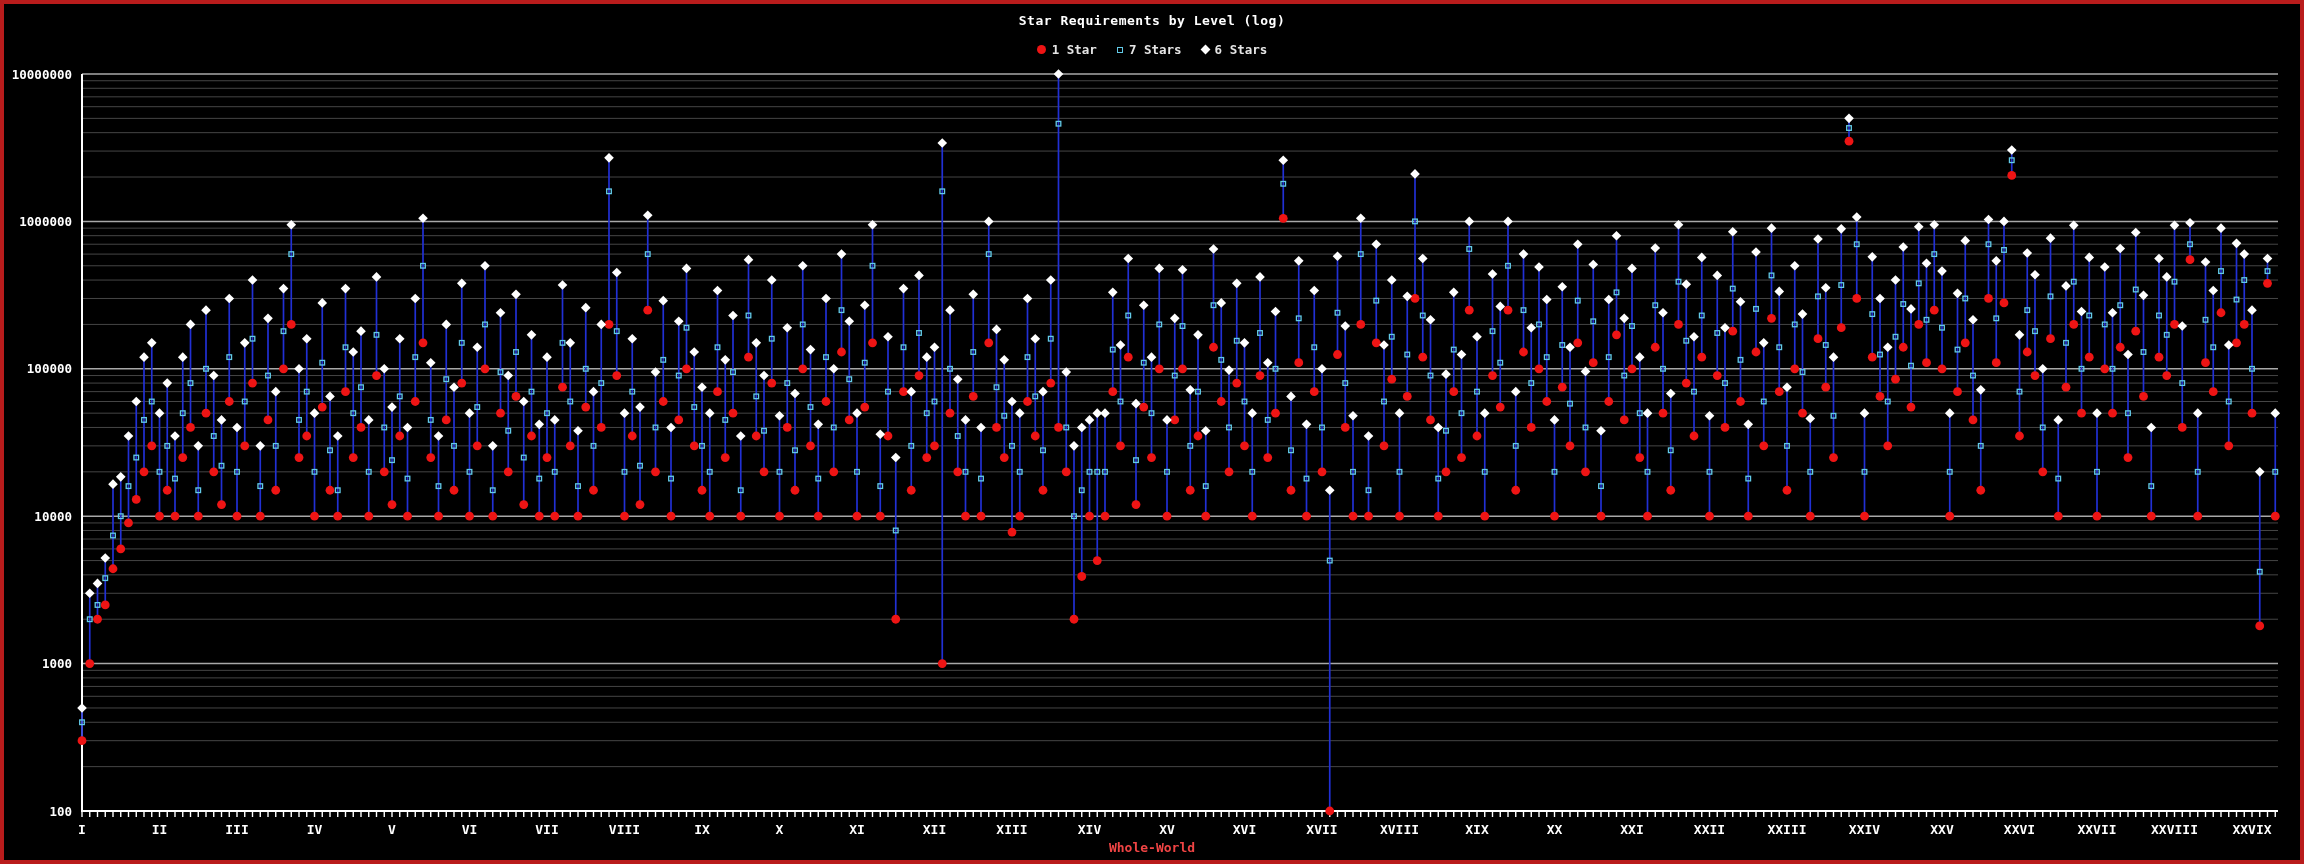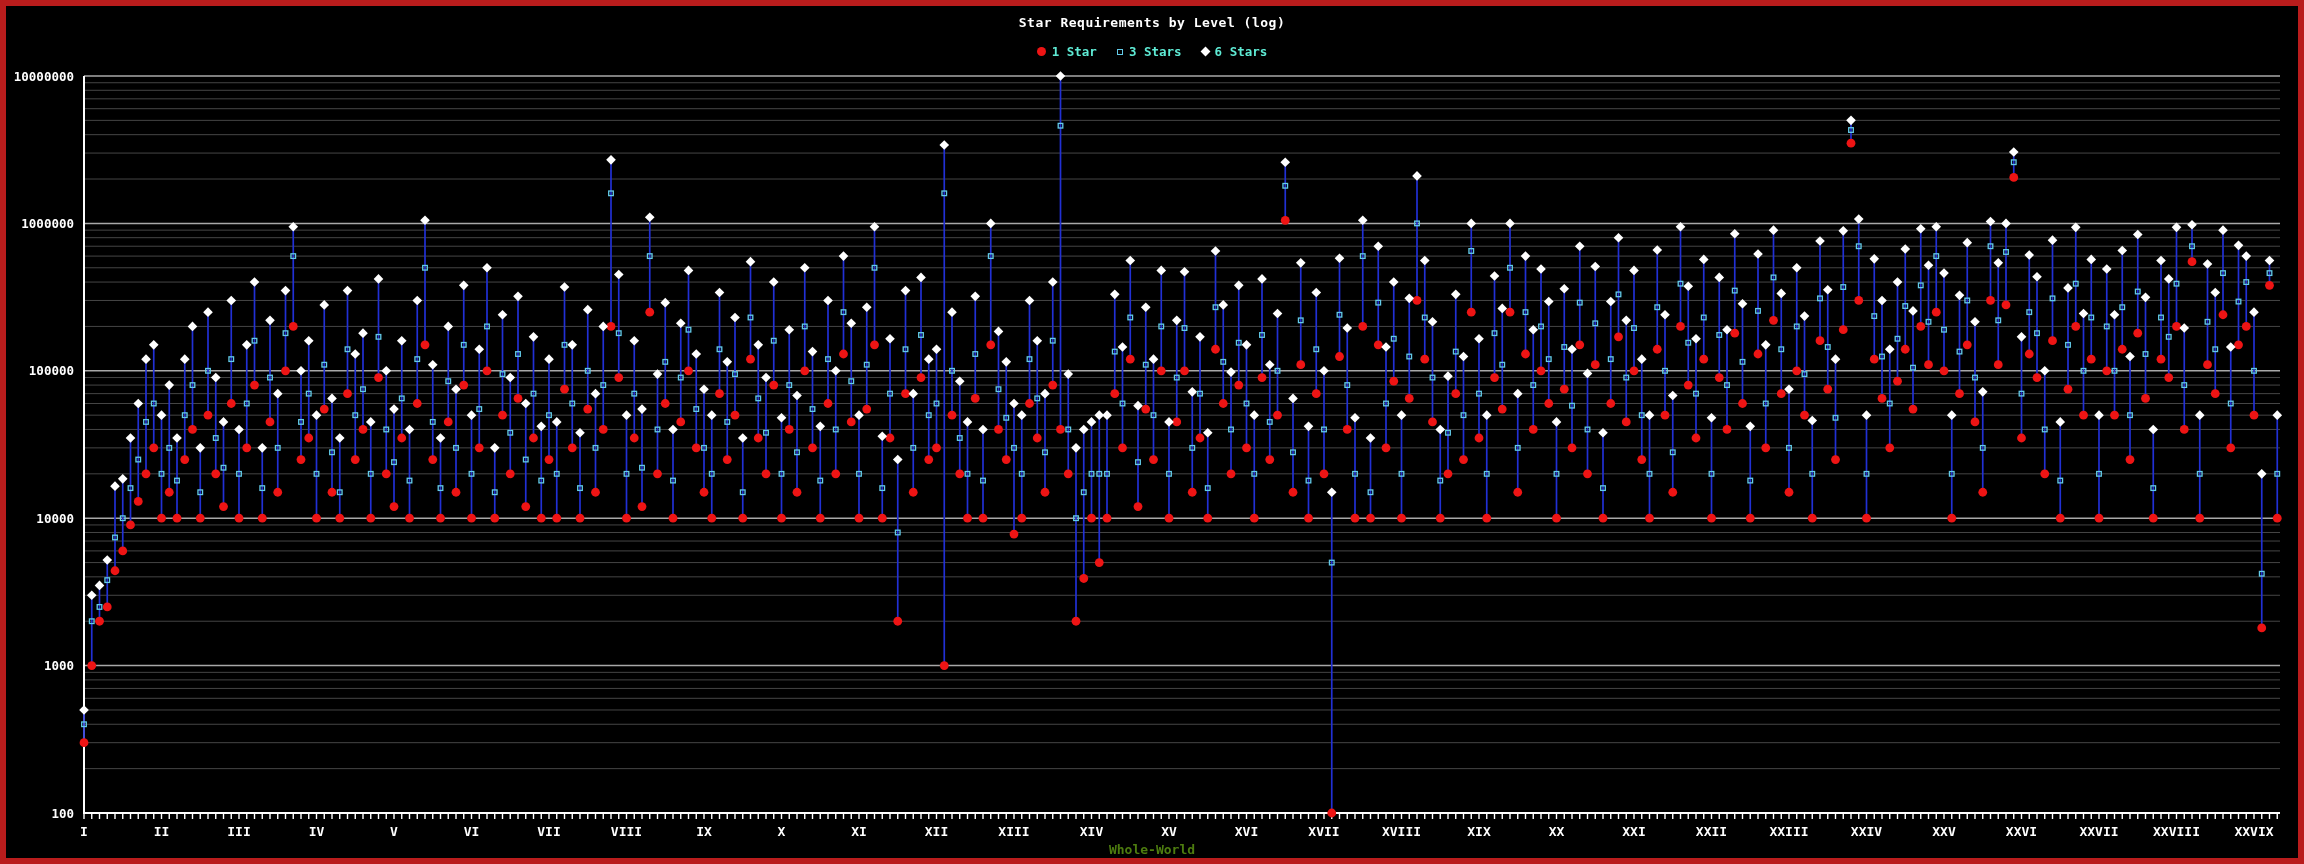--- a/index.html
+++ b/index.html
@@ -1,55 +1,55 @@
 <!DOCTYPE html>
 <html><head>
 <meta charset="utf-8">
 <style>
   html,body{margin:0;padding:0;background:#222;}
   .frame{
     position:relative;width:2304px;height:864px;background:#000;
-    border:6px solid #b91c1c;box-sizing:border-box;overflow:hidden;
+    border:4px solid #b91c1c;box-sizing:border-box;overflow:hidden;
     font-family:"DejaVu Sans Mono","Liberation Mono",monospace;
   }
   .chart-title{
     position:absolute;top:9px;left:0;width:100%;text-align:center;
     color:#fff;font-size:13px;font-weight:bold;letter-spacing:0.5px;
   }
   .legend{
     position:absolute;top:38px;left:0;width:100%;
     display:flex;justify-content:center;align-items:center;gap:20px;
   }
   .legend-item{display:flex;align-items:center;gap:6px;}
-  .legend-label{color:#5eead4;font-size:12.5px;font-weight:bold;}
+  .legend-label{color:#e5e5e5;font-size:12.5px;font-weight:bold;}
   .lm-circle{width:9px;height:9px;border-radius:50%;}
   .lm-square{width:4px;height:4px;border:1.5px solid;}
   .lm-diamond{width:7px;height:7px;transform:rotate(45deg);}
   .x-axis-title{
     position:absolute;top:836px;left:0;width:100%;text-align:center;
-    color:#4d7c0f;font-size:13px;font-weight:bold;
+    color:#ef4444;font-size:13px;font-weight:bold;
   }
   svg{position:absolute;left:0;top:0;}
   svg text{font-family:"DejaVu Sans Mono","Liberation Mono",monospace;font-weight:bold;fill:#fff;}
 </style>
 </head>
 <body>
 
 <div class="frame">
 
   <div class="chart-title">Star Requirements by Level (log)</div>
 
   <div class="legend">
     <div class="legend-item">
       <span class="lm-circle" style="background: rgb(238, 20, 20);"></span>
       <span class="legend-label">1 Star</span>
     </div>
     <div class="legend-item">
       <span class="lm-square" style="border-color: rgb(99, 203, 232);"></span>
-      <span class="legend-label">3 Stars</span>
+      <span class="legend-label">7 Stars</span>
     </div>
     <div class="legend-item">
       <span class="lm-diamond" style="background: rgb(255, 255, 255);"></span>
       <span class="legend-label">6 Stars</span>
     </div>
   </div>
 
   <svg id="plot" width="2304" height="864">
       <line x1="78" x2="2274" y1="762.6281786391291" y2="762.6281786391291" stroke="#454545" stroke-width="1"></line>
       <line x1="78" x2="2274" y1="736.6723270543217" y2="736.6723270543217" stroke="#454545" stroke-width="1"></line>

